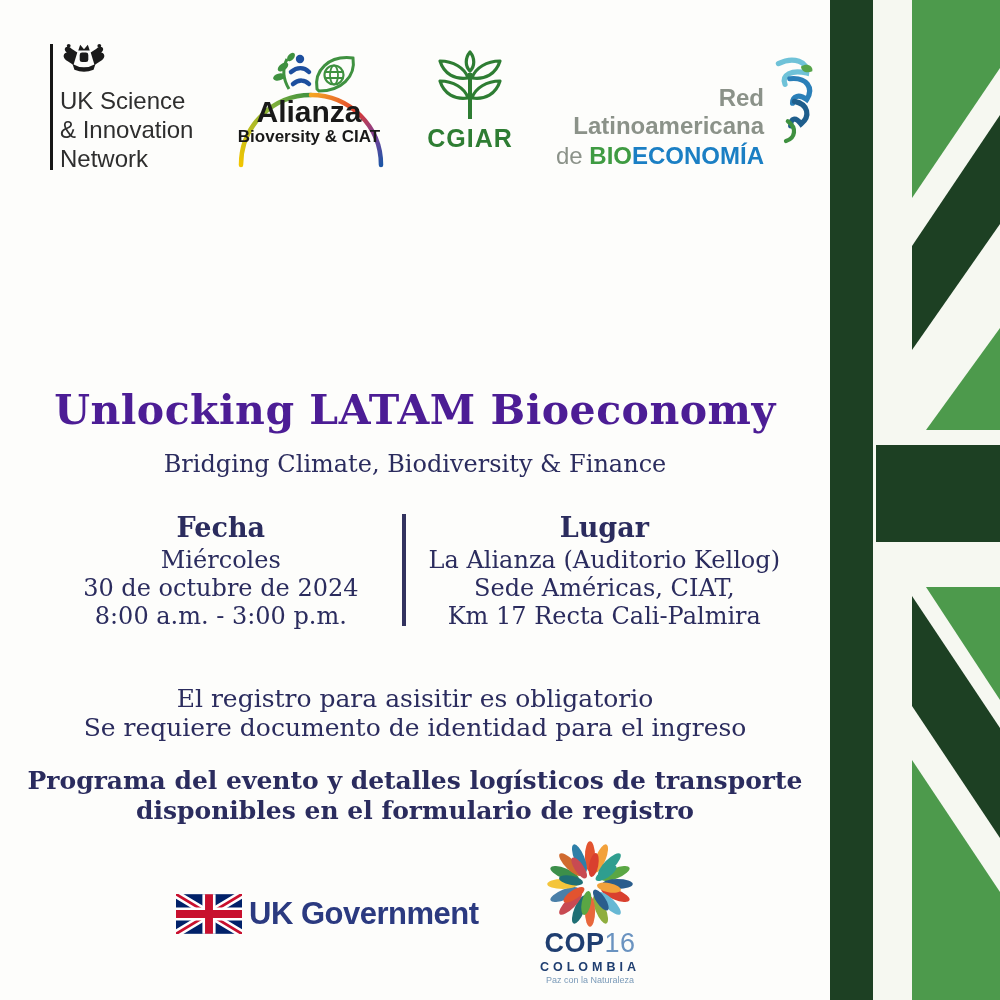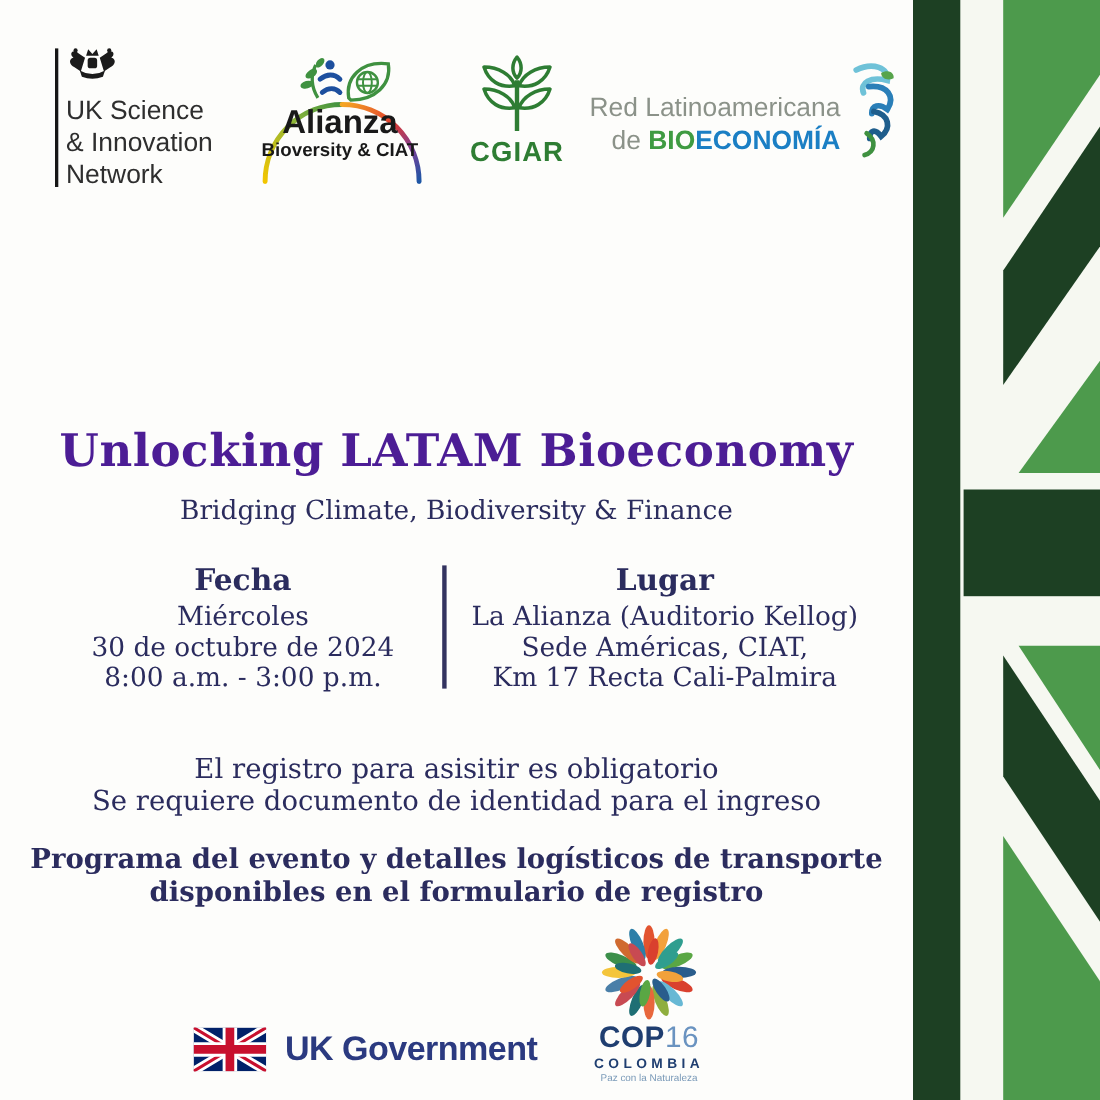--- a/index.html
+++ b/index.html
@@ -17,21 +17,21 @@
   .alianza-svg{left:0;top:0;}
   .alianza-title{left:0;top:50px;width:192px;font-family:"Liberation Sans",sans-serif;
                  font-weight:bold;font-size:30px;color:#191919;}
   .alianza-sub{left:0;top:82px;width:192px;font-family:"Liberation Sans",sans-serif;
                font-weight:bold;font-size:17px;color:#191919;}
   .cgiar{left:424px;top:48px;width:92px;text-align:center;}
   .cgiar-label{margin-top:2px;font-family:"Liberation Sans",sans-serif;font-weight:bold;
                font-size:25px;letter-spacing:1px;color:#2e7d33;}
   .redlatam{left:528px;top:84px;width:236px;text-align:right;
             font-family:"Liberation Sans",sans-serif;}
-  .redlatam-l1{font-size:24px;color:#8b9289;}
+  .redlatam-l1{font-size:24px;color:#8b9289;font-weight:bold;}
   .redlatam-l2{font-size:24px;color:#8b9289;margin-top:2px;}
   .redlatam-l2 .bio{color:#3f9b42;font-weight:bold;}
   .redlatam-l2 .eco{color:#1b7fc4;font-weight:bold;}
   .swirl{left:752px;top:52px;}
 
   
   .intro{left:0;top:193px;width:830px;text-align:center;
          font-size:28px;line-height:37px;color:#2b2c5e;}
   .title{left:0;top:386px;width:830px;text-align:center;
          font-size:41px;font-weight:bold;color:#4c1d95;letter-spacing:0.5px;}
@@ -44,21 +44,21 @@
   .col-head{font-size:27px;font-weight:bold;margin-bottom:3px;}
   .col-line{font-size:24px;line-height:28px;}
   .vdivider{width:4px;height:112px;background:#33335f;margin-top:2px;}
 
   .registration{left:0;top:684px;width:830px;text-align:center;
                 font-size:25px;line-height:29px;color:#2b2c5e;}
   .program{left:0;top:766px;width:830px;text-align:center;
            font-size:25px;line-height:30px;font-weight:bold;color:#2b2c5e;}
 
   
-  .ukgov{left:176px;top:894px;display:flex;align-items:center;gap:17px;margin-top:40px;}
+  .ukgov{left:176px;top:894px;display:flex;align-items:center;gap:7px;}
   .ukgov-label{font-family:"Liberation Sans",sans-serif;font-size:31px;font-weight:700;
                color:#2b3a80;letter-spacing:-0.5px;white-space:nowrap;}
   .cop16{left:520px;top:838px;width:140px;text-align:center;
          font-family:"Liberation Sans",sans-serif;}
   .cop16-line{margin-top:-2px;font-size:27px;font-weight:bold;color:#1f3e70;letter-spacing:0.5px;}
   .cop16-line .sixteen{color:#6a93c0;font-weight:normal;}
   .cop16-country{font-size:12.5px;font-weight:bold;letter-spacing:4px;color:#1f3e70;margin-top:1px;}
   .cop16-tagline{font-size:9px;color:#7a9ab8;margin-top:1px;}
 
   

